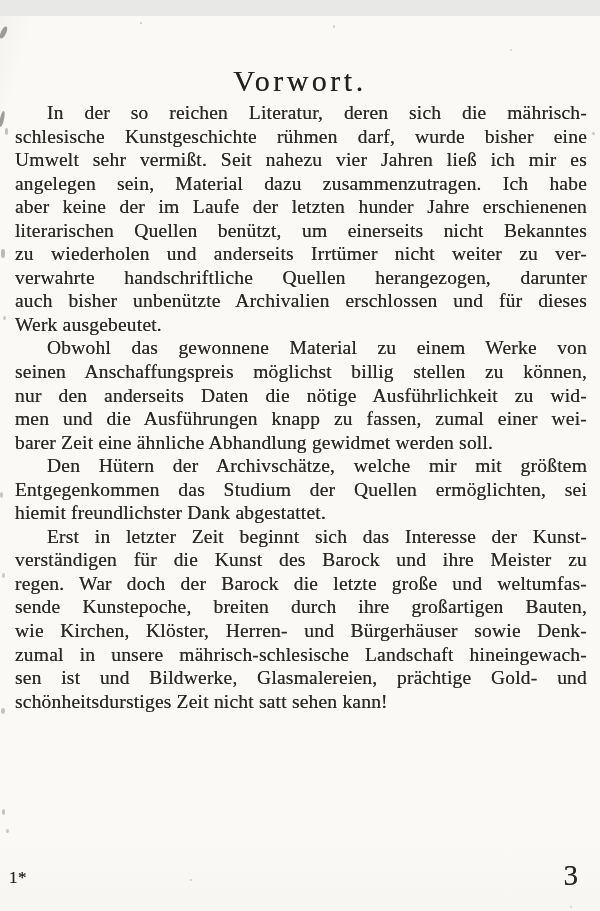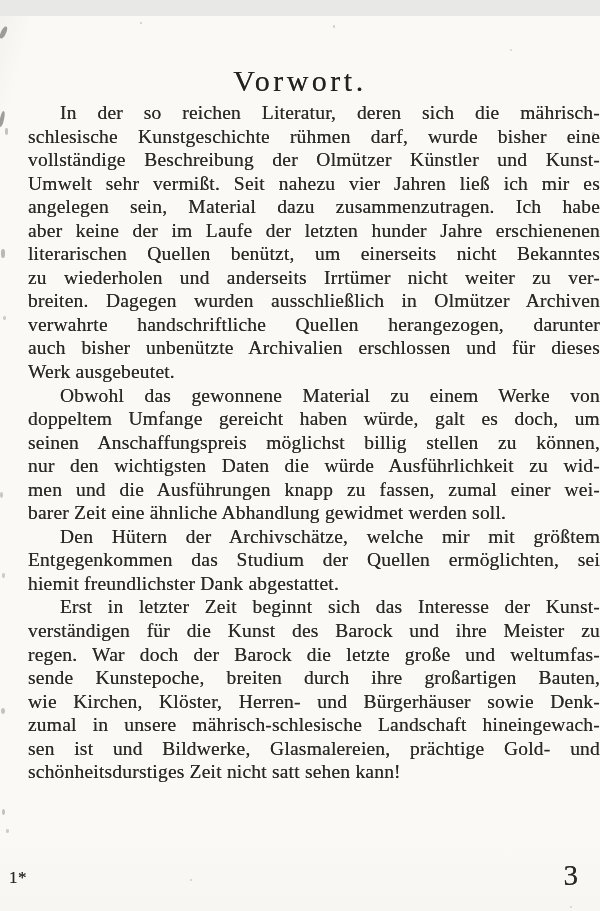--- a/index.html
+++ b/index.html
@@ -27,21 +27,21 @@
     text-align: center;
     font-size: 30px;
     font-weight: 400;
     letter-spacing: 3.5px;
     color: #242220;
     text-shadow: 0 0 0.6px rgba(40,38,34,0.75);
   }
   .text-block {
     position: absolute;
     top: 85px;
-    left: 28px;
+    left: 15px;
     width: 572px;
   }
   .line {
     font-size: 19.5px;
     line-height: 23.55px;
     height: 23.55px;
     letter-spacing: 0.2px;
     white-space: normal;
     text-align: justify;
     text-align-last: justify;
@@ -88,34 +88,31 @@
 </head>
 <body>
 
 <div class="book-page">
 
   <h1 class="page-title">Vorwort.</h1>
 
   <div class="text-block">
       <div class="line first">In der so reichen Literatur, deren sich die mährisch-</div>
       <div class="line">schlesische Kunstgeschichte rühmen darf, wurde bisher eine</div>
-      <div class="line">vollständige Beschreibung der Olmützer Künstler und Kunst-</div>
       <div class="line">Umwelt sehr vermißt. Seit nahezu vier Jahren ließ ich mir es</div>
       <div class="line">angelegen sein, Material dazu zusammenzutragen. Ich habe</div>
       <div class="line">aber keine der im Laufe der letzten hunder Jahre erschienenen</div>
       <div class="line">literarischen Quellen benützt, um einerseits nicht Bekanntes</div>
       <div class="line">zu wiederholen und anderseits Irrtümer nicht weiter zu ver-</div>
-      <div class="line">breiten. Dagegen wurden ausschließlich in Olmützer Archiven</div>
       <div class="line">verwahrte handschriftliche Quellen herangezogen, darunter</div>
       <div class="line">auch bisher unbenützte Archivalien erschlossen und für dieses</div>
       <div class="line plast">Werk ausgebeutet.</div>
       <div class="line first">Obwohl das gewonnene Material zu einem Werke von</div>
-      <div class="line">doppeltem Umfange gereicht haben würde, galt es doch, um</div>
       <div class="line">seinen Anschaffungspreis möglichst billig stellen zu können,</div>
-      <div class="line">nur den wichtigsten Daten die würde Ausführlichkeit zu wid-</div>
+      <div class="line">nur den anderseits Daten die nötige Ausführlichkeit zu wid-</div>
       <div class="line">men und die Ausführungen knapp zu fassen, zumal einer wei-</div>
       <div class="line plast">barer Zeit eine ähnliche Abhandlung gewidmet werden soll.</div>
       <div class="line first">Den Hütern der Archivschätze, welche mir mit größtem</div>
       <div class="line">Entgegenkommen das Studium der Quellen ermöglichten, sei</div>
       <div class="line plast">hiemit freundlichster Dank abgestattet.</div>
       <div class="line first">Erst in letzter Zeit beginnt sich das Interesse der Kunst-</div>
       <div class="line">verständigen für die Kunst des Barock und ihre Meister zu</div>
       <div class="line">regen. War doch der Barock die letzte große und weltumfas-</div>
       <div class="line">sende Kunstepoche, breiten durch ihre großartigen Bauten,</div>
       <div class="line">wie Kirchen, Klöster, Herren- und Bürgerhäuser sowie Denk-</div>

